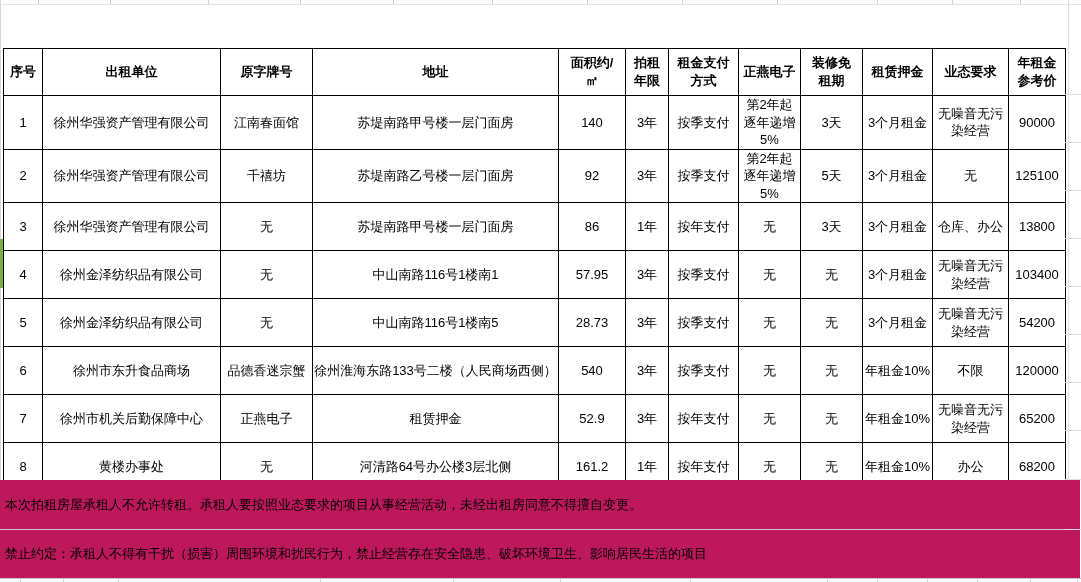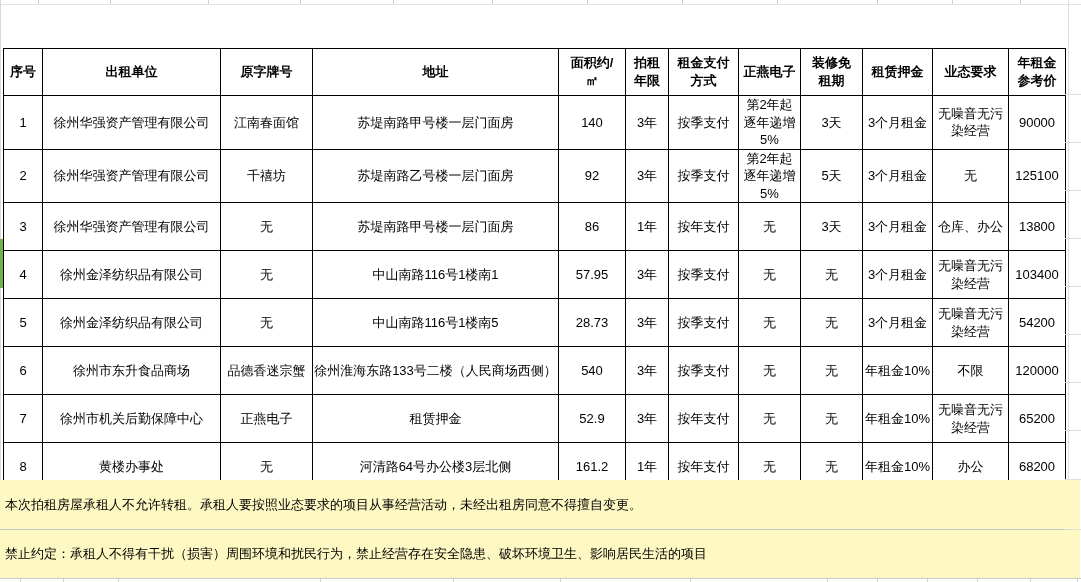--- a/index.html
+++ b/index.html
@@ -30,21 +30,21 @@
     border:1px solid #000;text-align:center;vertical-align:middle;
     font-size:13px;padding:0 1px;overflow:hidden;line-height:1.35;
   }
   table.main th{font-weight:bold;white-space:pre-line;height:46px;}
   table.main td{font-weight:normal;height:47px;}
 
   .green-bar{position:absolute;left:0;top:239px;width:3px;height:49px;background:#76b04b;}
 
   .note{
     position:absolute;left:0;width:1080px;display:flex;align-items:center;
-    font-size:13px;padding-left:5px;box-sizing:border-box;background:#fef9c3;
+    font-size:13px;padding-left:5px;box-sizing:border-box;background:#be185d;
     border-bottom:1px solid #c9c9c9;
   }
   .note1{top:480px;height:50px;}
   .note2{top:530px;height:48px;border-bottom:none;}
 </style>
 </head>
 <body>
 
 <div class="screen">
   <div class="top-strip">

